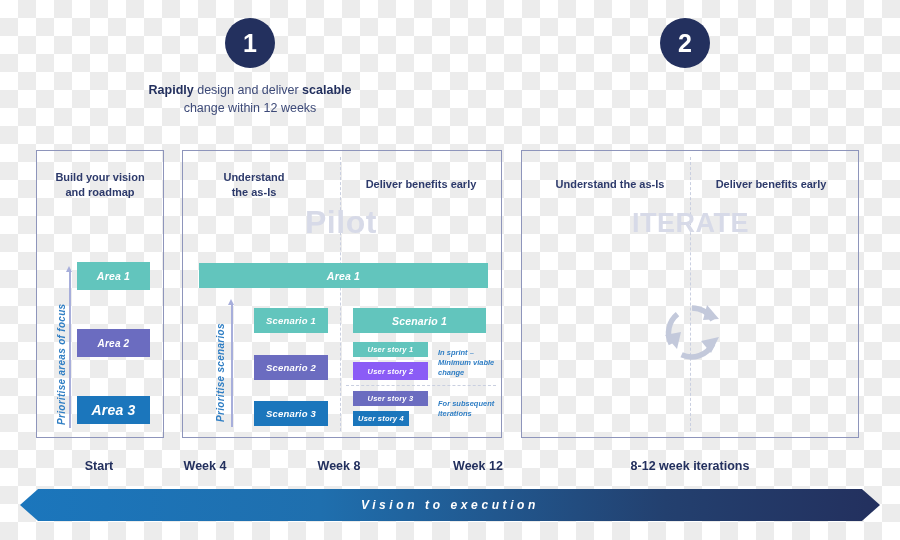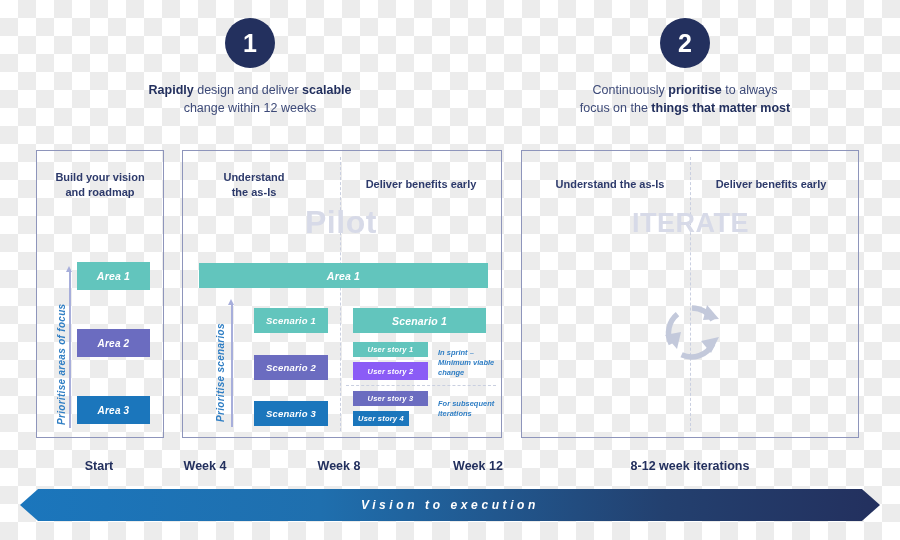--- a/index.html
+++ b/index.html
@@ -164,24 +164,20 @@
 <div class="hdr" style="left:140px; top:18px; width:220px;">
   <div class="circle">1</div>
   <div class="hdr-text">
     <span><b>Rapidly</b><span> design and deliver </span><b>scalable</b></span><br>
     <span>change within 12 weeks</span>
   </div>
 </div>
 
 <div class="hdr" style="left:535px; top:18px; width:300px;">
   <div class="circle">2</div>
-  <div class="hdr-text">
-    <span><span>Continuously </span><b>prioritise</b><span> to always</span></span><br>
-    <span><span>focus on the </span><b>things that matter most</b></span>
-  </div>
 </div>
 
 <div class="panel" style="left:36px; top:150px; width:128px; height:288px;"></div>
 
 <div class="panel-title" style="left:40px; top:170px; width:120px;">
   <span>Build your vision</span><br>
   <span>and roadmap</span>
 </div>
 
 <div class="varrow" style="left:66px; top:266px;">
@@ -189,21 +185,21 @@
   <div class="shaft" style="top:5px; height:157px;"></div>
 </div>
 <div class="vlabel" style="left:56px; top:425px;">Prioritise areas of focus</div>
 
 <div class="box" style="left:77px; top:262px; width:73px; height:28px; background:#62c5bd; font-size:10.5px;">
   <span>Area 1</span>
 </div>
 <div class="box" style="left:77px; top:329px; width:73px; height:28px; background:#6b6cc0; font-size:10px;">
   <span>Area 2</span>
 </div>
-<div class="box" style="left:77px; top:396px; width:73px; height:28px; background:#1b76bc; font-size:10px;">
+<div class="box" style="left:77px; top:396px; width:73px; height:28px; background:#1b76bc; font-size:14px;">
   <span>Area 3</span>
 </div>
 
 <div class="panel" style="left:182px; top:150px; width:320px; height:288px;"></div>
 
 <div class="vdash" style="left:340px; top:157px; height:274px;"></div>
 
 <div class="panel-title" style="left:208px; top:170px; width:92px;">
   <span>Understand</span><br>
   <span>the as-Is</span>

